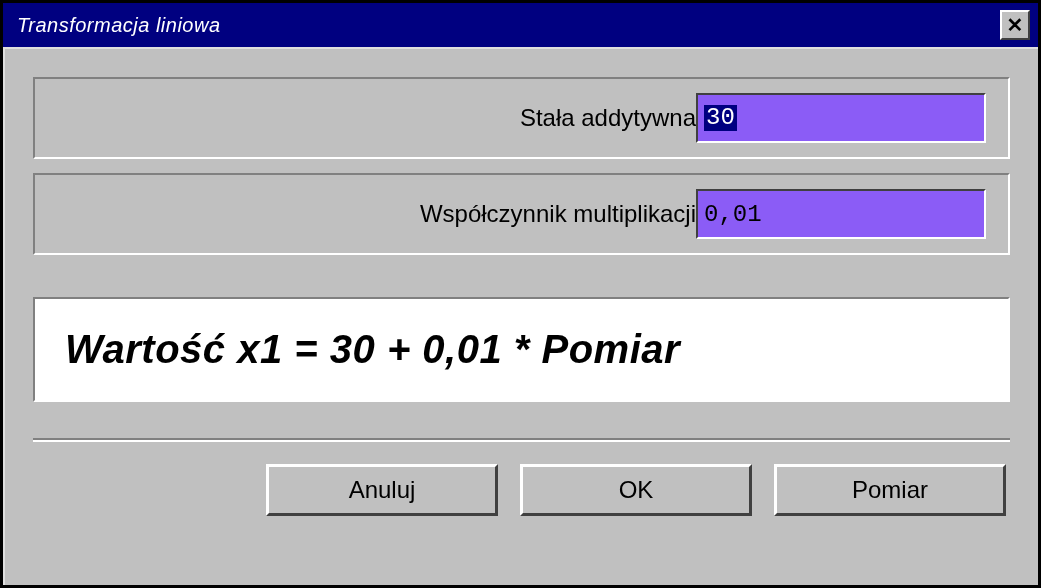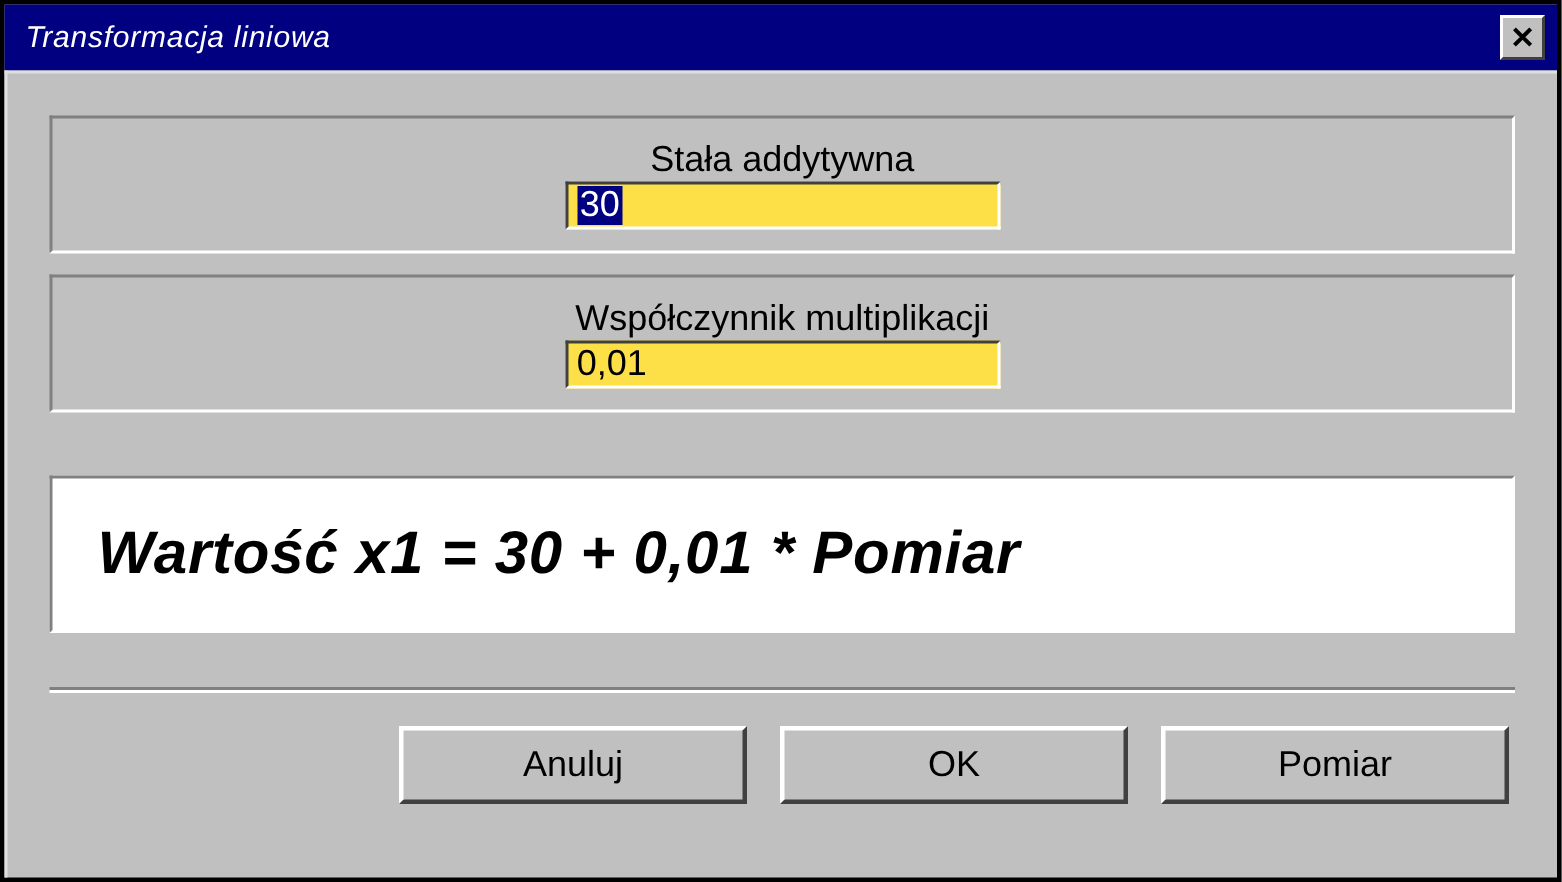--- a/index.html
+++ b/index.html
@@ -72,40 +72,40 @@
     .field-row {
       display: flex;
       align-items: center;
       justify-content: flex-end;
       padding: 14px 22px;
       margin-bottom: 14px;
       border-top: 2px solid #808080;
       border-left: 2px solid #808080;
       border-right: 2px solid #fff;
       border-bottom: 2px solid #fff;
-      flex-direction: column;
     }
 
     .field-label {
       font-size: 24px;
       color: #000;
     }
 
     .input-wrap {
       position: relative;
       width: 290px;
-      height: 32px;
+      height: 50px;
       border-top: 2px solid #404040;
       border-left: 2px solid #404040;
       border-right: 2px solid #fff;
       border-bottom: 2px solid #fff;
-      background: #fde047;
+      background: #8b5cf6;
       display: flex;
       align-items: center;
       padding: 0 6px;
+      font-family: Liberation Mono, monospace;
     }
 
     .sel-text {
       background: #000080;
       color: #fff;
       font-size: 24px;
       padding: 1px 2px;
       line-height: 1;
     }
 

